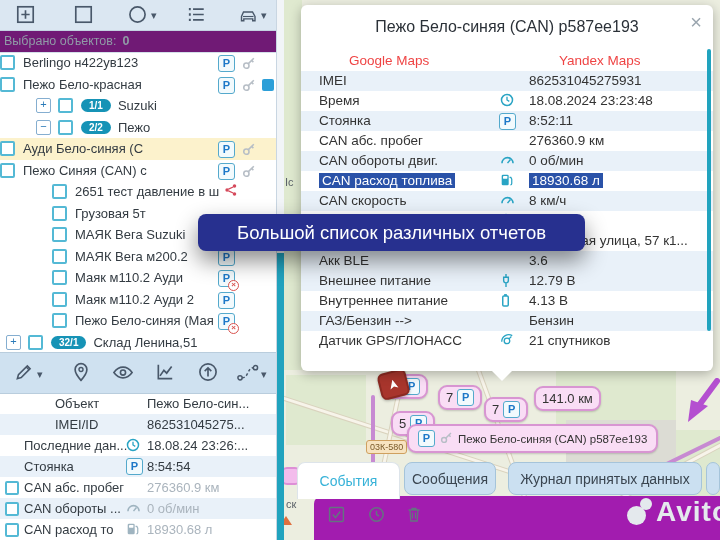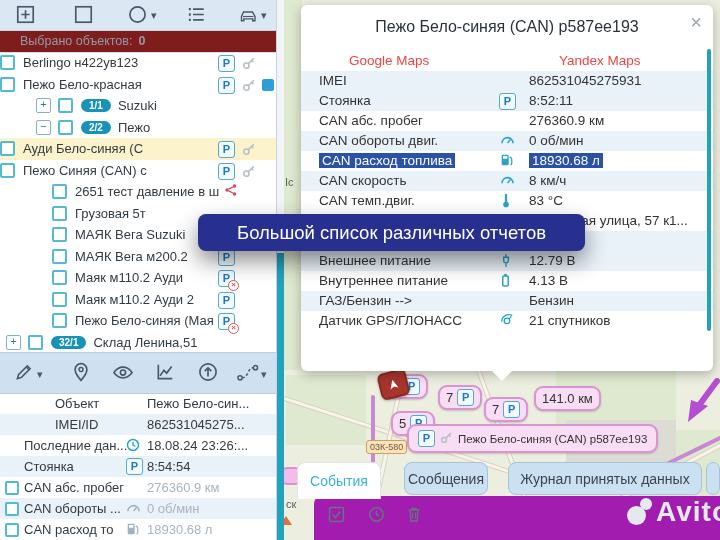--- a/index.html
+++ b/index.html
@@ -34,22 +34,22 @@
   .marker{position:absolute;left:379px;top:371px;width:25px;height:23px;background:#a8352c;border:2px solid #8c2a22;
           border-radius:6px;z-index:7;transform:rotate(-14deg);display:flex;align-items:center;justify-content:center;
           box-shadow:0 1px 3px rgba(0,0,0,.3);}
   .parrow{position:absolute;left:684px;top:378px;z-index:5;}
 
   
   .sidebar{position:absolute;left:0;top:0;width:276px;height:540px;background:#fff;border-right:1px solid #c9d6e2;z-index:15;}
   .topbar{position:relative;height:30px;background:#dbe7f2;border-bottom:1px solid #c3d3e1;}
   .tbi{position:absolute;top:5px;cursor:pointer;}
   .caret{color:#49586a;font-size:11px;position:absolute;top:9px;}
-  .selbar{height:21px;background:#7f1d1d;border-bottom:1px solid #d4e0ea;color:#909ba7;font-size:12.5px;
-          line-height:21px;padding-left:20px;}
+  .selbar{height:21px;background:#701a75;border-bottom:1px solid #d4e0ea;color:#909ba7;font-size:12.5px;
+          line-height:21px;padding-left:4px;}
   .selbar b{font-weight:700;color:#909ba7;margin-left:6px;}
 
   .ulist{position:absolute;top:52px;left:0;width:276px;}
   .urow{position:relative;height:21.5px;display:flex;align-items:center;font-size:13px;color:#333b42;}
   .urow.sel{background:#fcf2cc;}
   .i-c{} .i-g{padding-left:36px;} .i-f{padding-left:52px;} .i-r{padding-left:6px;}
   .cb{width:11px;height:11px;border:2px solid #54b9d5;border-radius:2px;background:#fff;flex:none;margin-right:8px;}
   .exp{width:13px;height:13px;border:1px solid #85aed0;background:#fff;color:#2a7ab8;font-size:11px;line-height:11px;
        text-align:center;margin-right:7px;flex:none;border-radius:2px;}
   .pill{background:#1693b6;color:#fff;font-size:10px;font-weight:700;border-radius:8px;padding:1px 8px;margin-right:7px;}
@@ -384,20 +384,28 @@
   <span class="pclose">×</span>
   <div class="prows">
     <div class="prow">
       <span class="pl plink">Google Maps</span>
       <span class="pv plink">Yandex Maps</span>
     </div>
     <div class="prow alt">
       <span class="pl">IMEI</span>
       <span class="pv">862531045275931</span>
     </div>
+    <div class="prow">
+      <span class="pl">Время</span>
+      <span class="pic"><svg width="14" height="14" viewBox="0 0 16 16">
+            <circle cx="8" cy="8" r="6.3" fill="none" stroke="#29a4c4" stroke-width="1.7"></circle>
+            <path d="M8 4.2V8l2.6 1.6" fill="none" stroke="#29a4c4" stroke-width="1.5"></path>
+          </svg></span>
+      <span class="pv">18.08.2024 23:23:48</span>
+    </div>
     <div class="prow alt">
       <span class="pl">Стоянка</span>
       <span class="pbadge" style="position:absolute;left:198px;top:2px;">P</span>
       <span class="pv">8:52:11</span>
     </div>
     <div class="prow">
       <span class="pl">CAN абс. пробег</span>
       <span class="pv">276360.9 км</span>
     </div>
     <div class="prow alt">
@@ -467,24 +475,24 @@
             <circle cx="8" cy="9" r="3.2" fill="none" stroke="#29a4c4" stroke-width="1.5"></circle>
             <path d="M10.3 6.7L13 4" stroke="#29a4c4" stroke-width="1.5"></path>
           </svg></span>
       <span class="pv">21 спутников</span>
     </div>
   </div>
   <div class="pscroll"></div>
 </div>
 <div class="pptr"></div>
 
-<div class="tab active" style="left:297px;width:84px;">
+<div class="tab active" style="left:297px;width:103px;">
   <span>События</span>
 </div>
-<div class="tab" style="left:404px;width:84px;">
+<div class="tab" style="left:404px;width:92px;">
   <span>Сообщения</span>
 </div>
 <div class="tab" style="left:508px;width:194px;">
   <span>Журнал принятых данных</span>
 </div>
 <div class="tab" style="left:706px;width:14px;"></div>
 
 <div class="tabcontent">
   <span class="tci" style="left:14px;"><svg width="17" height="17" viewBox="0 0 16 16">
         <rect x="1.5" y="1.5" width="13" height="13" rx="1" fill="none" stroke="#647480" stroke-width="1.4"></rect>

